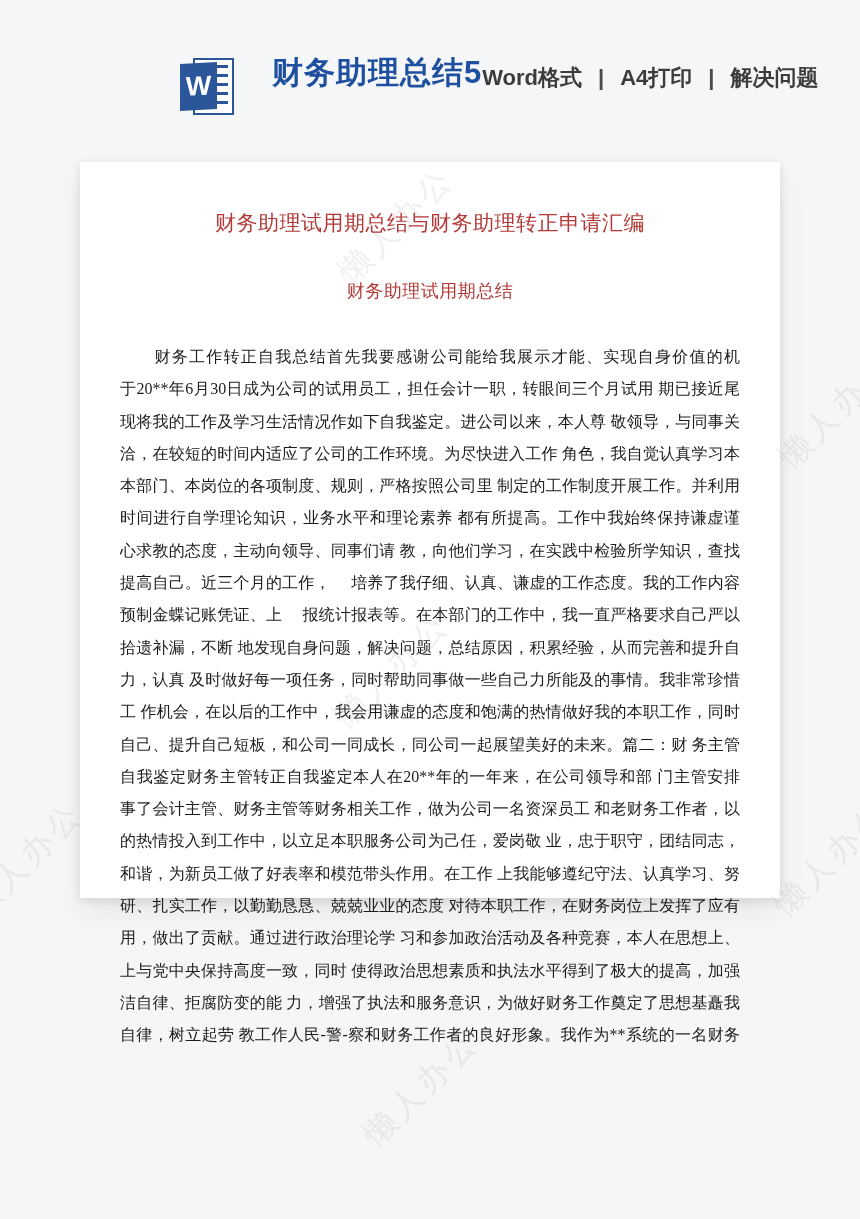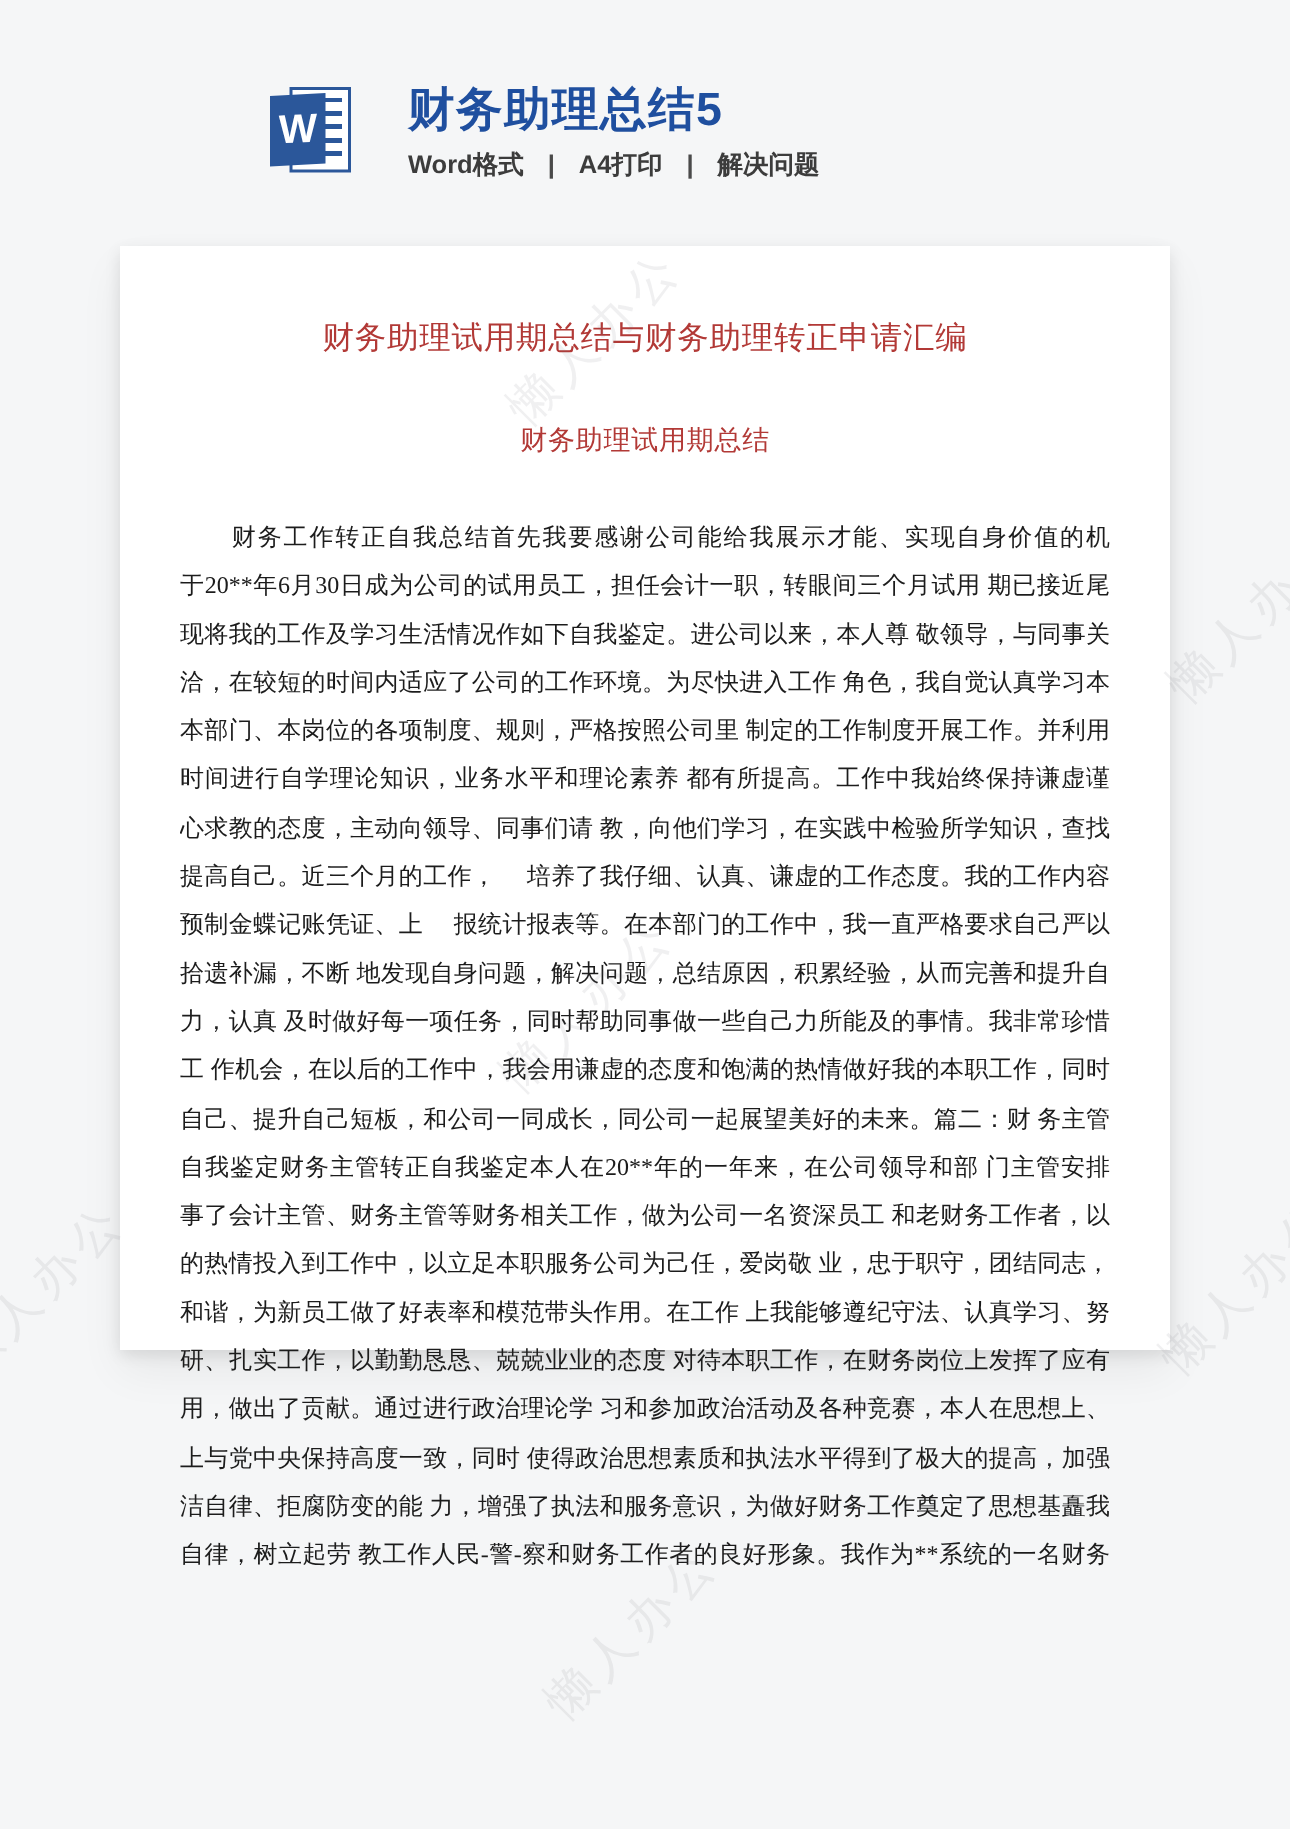--- a/index.html
+++ b/index.html
@@ -28,31 +28,31 @@
     background:repeating-linear-gradient(#2b579a 0 3px,#ffffff 3px 9px);
   }
   .icon-front{
     position:absolute;left:8px;top:8px;width:37px;height:47px;
     background:#2b579a;
     transform:skewY(-3deg);
     color:#ffffff;font-weight:bold;font-size:27px;
     display:flex;align-items:center;justify-content:center;
     font-family:"Liberation Sans",sans-serif;
   }
-  .header-text{display:flex;flex-direction:column;}
+  .header-text{display:flex;}
   .site-title{
     margin:0;
     font-size:31px;line-height:36px;
     font-weight:bold;
     color:#1f4f9f;
     letter-spacing:1px;
   }
   .features{
     margin-top:10px;
-    font-size:17px;line-height:18px;
+    font-size:22px;line-height:18px;
     font-weight:bold;
     color:#3c3c3c;
     display:flex;align-items:center;
   }
   .features .sep{margin:0 16px;color:#4a4a4a;font-weight:bold;}
 
   
   .doc-page{
     width:700px;height:736px;
     margin:45px auto 0;

